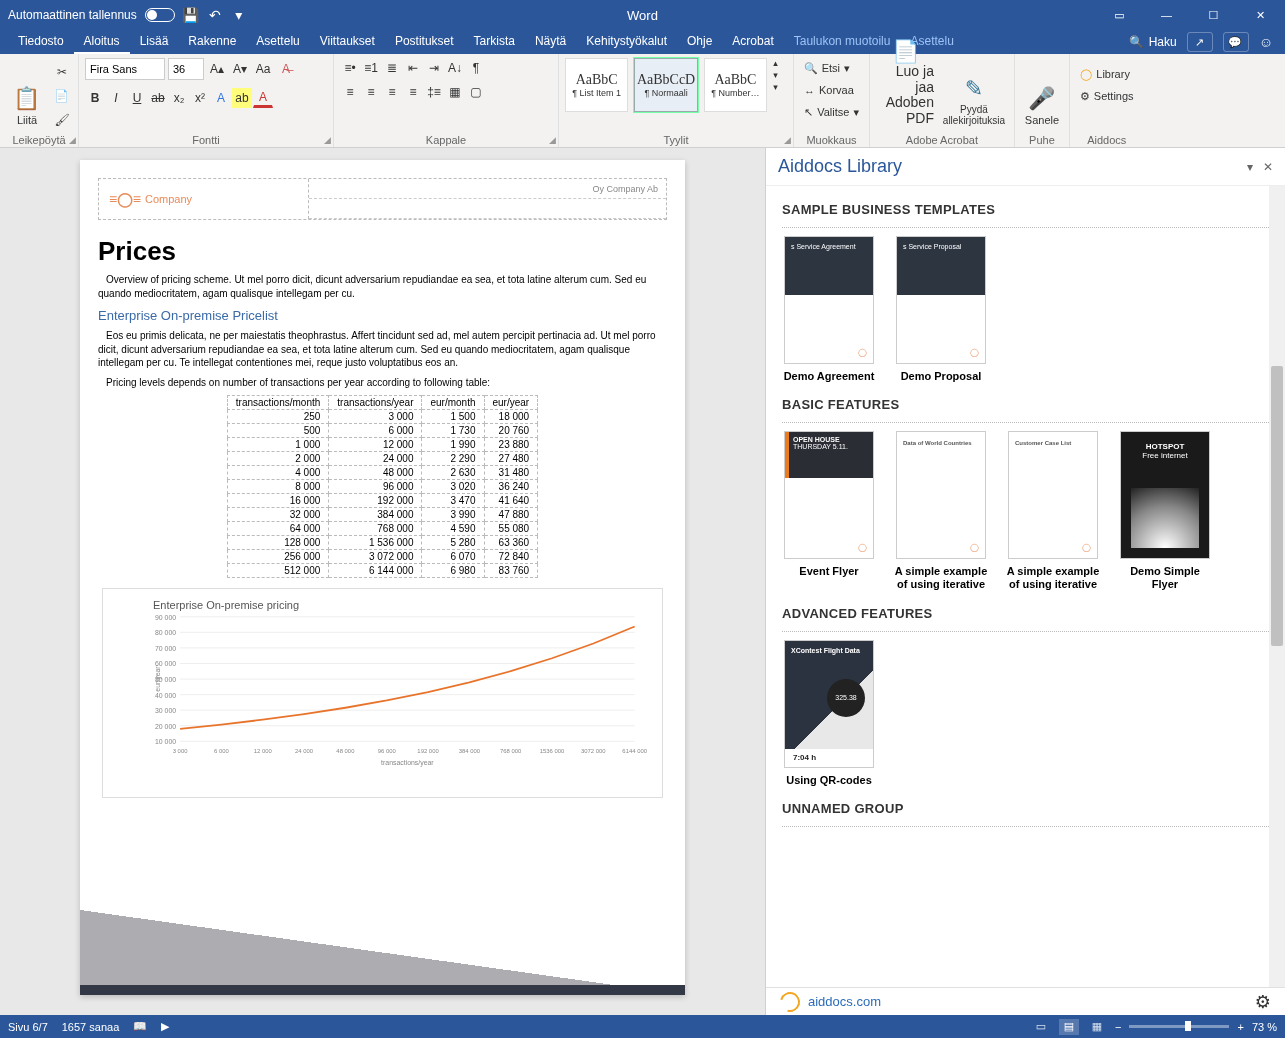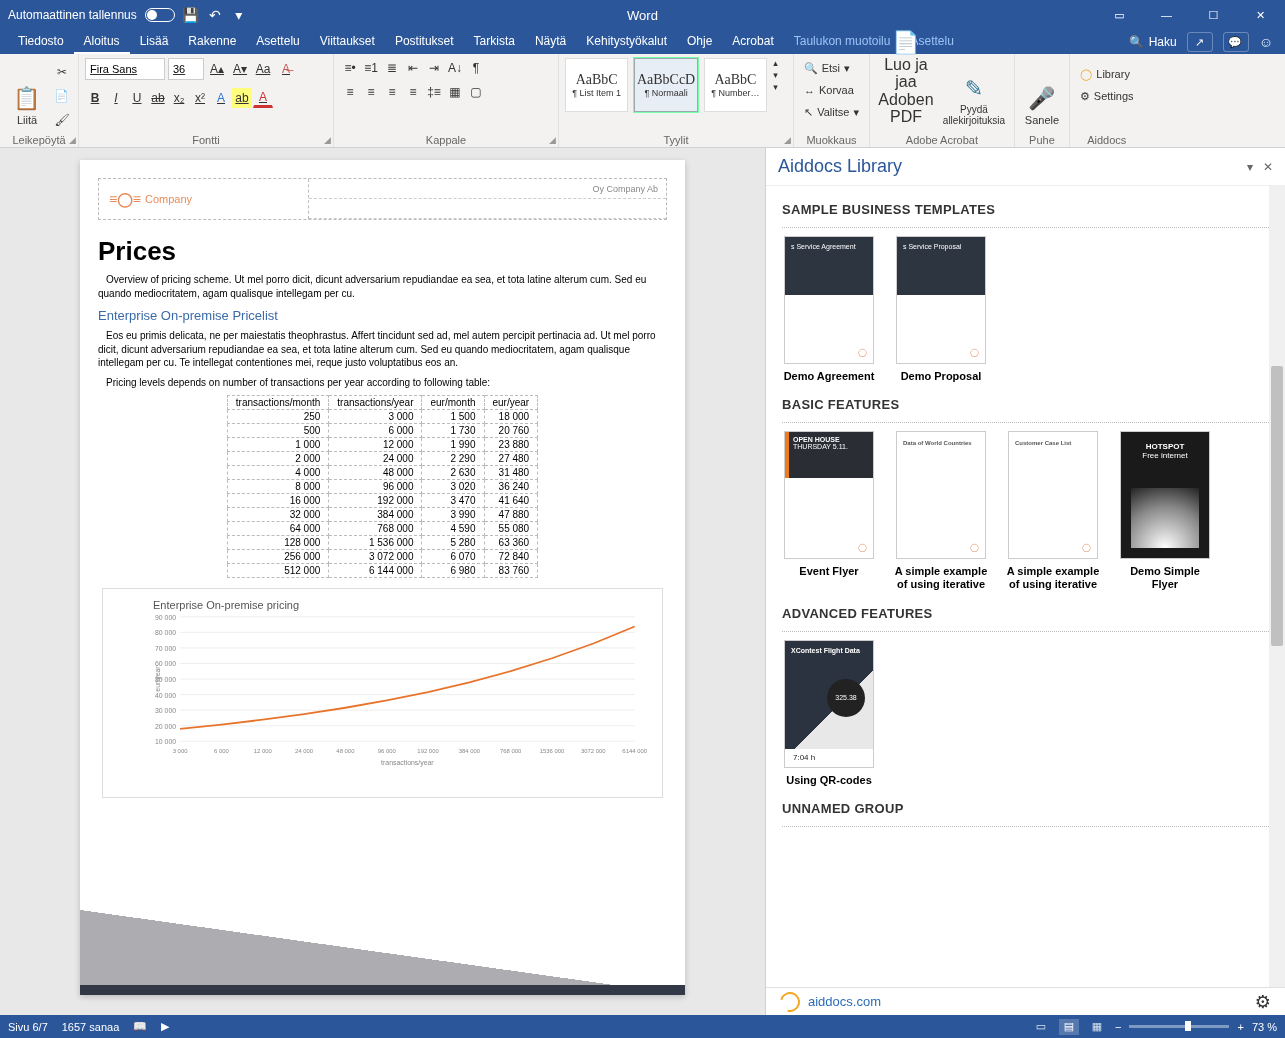--- a/index.html
+++ b/index.html
@@ -96,21 +96,21 @@
 .vscroll { position:absolute; right:0; top:0; bottom:0; width:16px; background:#f0f0f0; }
 .vscroll-thumb { position:absolute; left:2px; right:2px; top:180px; height:280px; background:#c0c0c0; border-radius:2px; }
 
 
 .thumb-orange { position:absolute; top:0; left:0; right:0; height:46px; background:#2a2d34; border-left:4px solid #ea7b1f; color:#fff; font-size:7px; padding:4px; }
 .thumb-text { position:absolute; top:8px; left:6px; right:6px; font-size:6px; color:#555; }
 .thumb-hot { position:absolute; inset:0; background:#1a1a1a; color:#fff; text-align:center; font-size:8px; padding-top:10px; }
 .thumb-hot::after { content:""; position:absolute; left:10px; right:10px; bottom:10px; height:60px; background:radial-gradient(circle at 50% 100%, #fff, #888 60%, #222 100%); }
 .thumb-qr { position:absolute; inset:0; background:linear-gradient(135deg,#2b3340 55%, #e8e8e8 55%); }
 .thumb-qr .bub { position:absolute; right:8px; top:38px; width:38px; height:38px; border-radius:50%; background:#222; color:#fff; font-size:7px; display:flex; flex-direction:column; align-items:center; justify-content:center; }
-.thumb-qr .timer { position:absolute; left:0; right:0; bottom:0; height:18px; background:#fff; color:#222; font-size:8px; font-weight:normal; display:flex; align-items:center; padding-left:8px; }
+.thumb-qr .timer { position:absolute; left:0; right:0; bottom:0; height:18px; background:#fff; color:#222; font-size:8px; font-weight:bold; display:flex; align-items:center; padding-left:8px; }
 </style>
 </head>
 <body>
 
 <div class="titlebar">
   <div class="titlebar-left">
     <span>Automaattinen tallennus</span>
     <span class="autosave-toggle"></span>
     <span class="tb-icon">💾</span>
     <span class="tb-icon">↶</span>
@@ -165,21 +165,21 @@
         <span class="smbtn">✂</span>
         <span class="smbtn">📄</span>
         <span class="smbtn">🖌</span>
       </div>
     </div>
     <div class="group-label">Leikepöytä</div>
     <span class="group-launcher">◢</span>
   </div>
 
   <div class="group" style="width:255px;">
-    <div class="group-body" style="flex-direction:column;text-decoration:underline;">
+    <div class="group-body" style="flex-direction:column;">
       <div class="font-top">
         <input class="font-combo" value="Fira Sans" style="">
         <input class="size-combo" value="36" style="">
         <span class="smbtn">A▴</span>
         <span class="smbtn">A▾</span>
         <span class="smbtn">Aa</span>
         <span class="smbtn" style="color:#c55;">A̶</span>
       </div>
       <div class="font-bottom">
         <span class="smbtn">
@@ -271,21 +271,21 @@
           <span>▾</span>
         </div>
     </div>
     <div class="group-label">Muokkaus</div>
   </div>
 
   <div class="group">
     <div class="group-body">
       <div class="bigbtn" style="width:60px;">
         <span class="ico" style="color:#c33;">📄</span>
-        <span style="font-size:16px;">Luo ja jaa Adoben PDF</span>
+        <span style="font-size:14px;text-align:right;">Luo ja jaa Adoben PDF</span>
       </div>
       <div class="bigbtn" style="width:68px;">
         <span class="ico" style="color:#379;">✎</span>
         <span style="font-size:10px;">Pyydä allekirjoituksia</span>
       </div>
     </div>
     <div class="group-label">Adobe Acrobat</div>
   </div>
 
   <div class="group">

